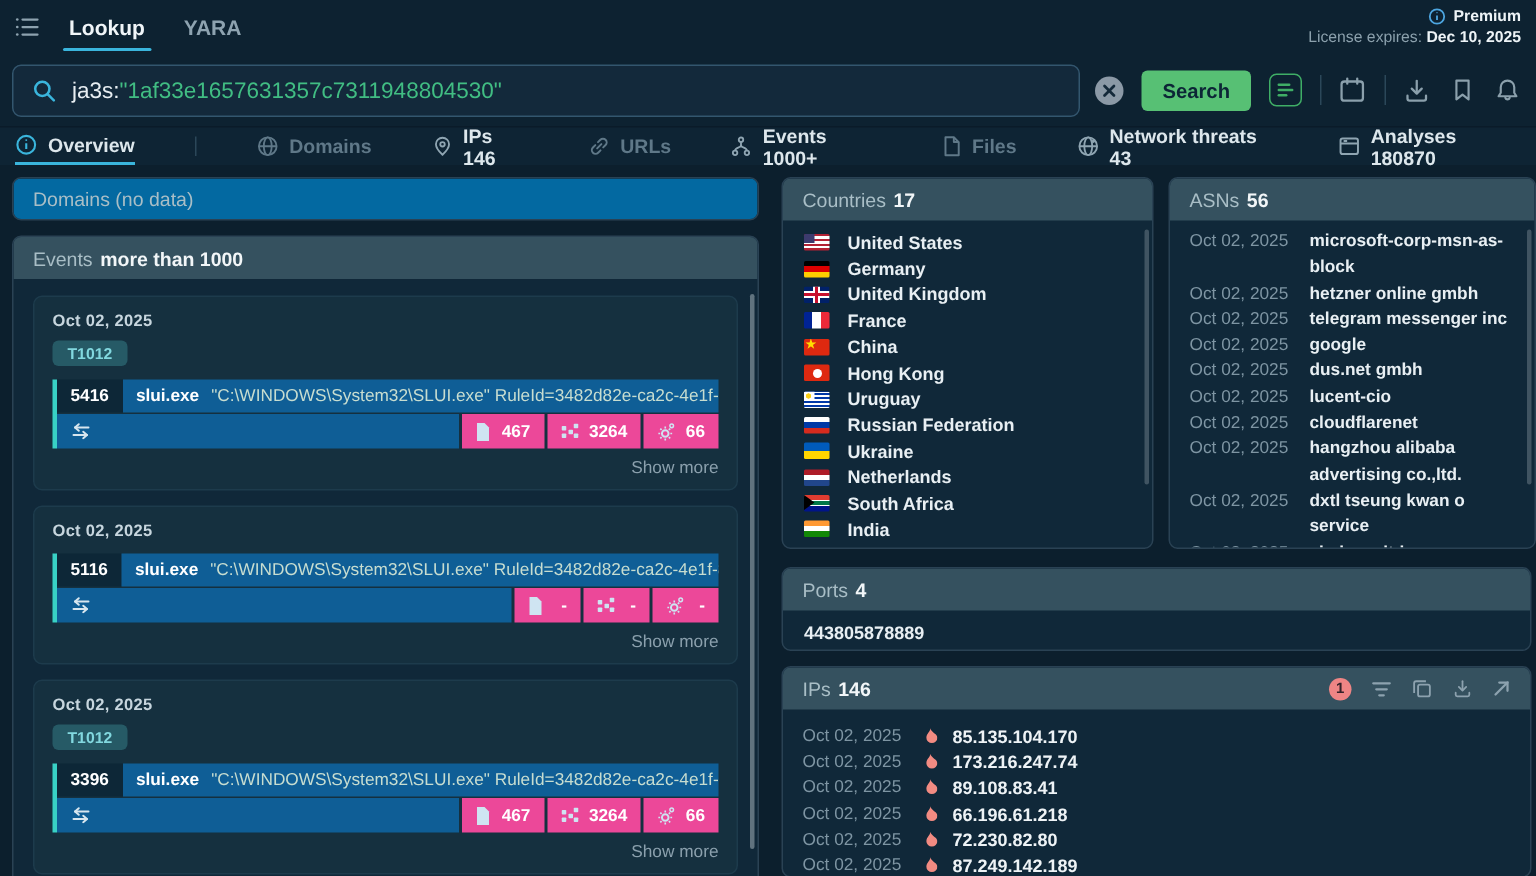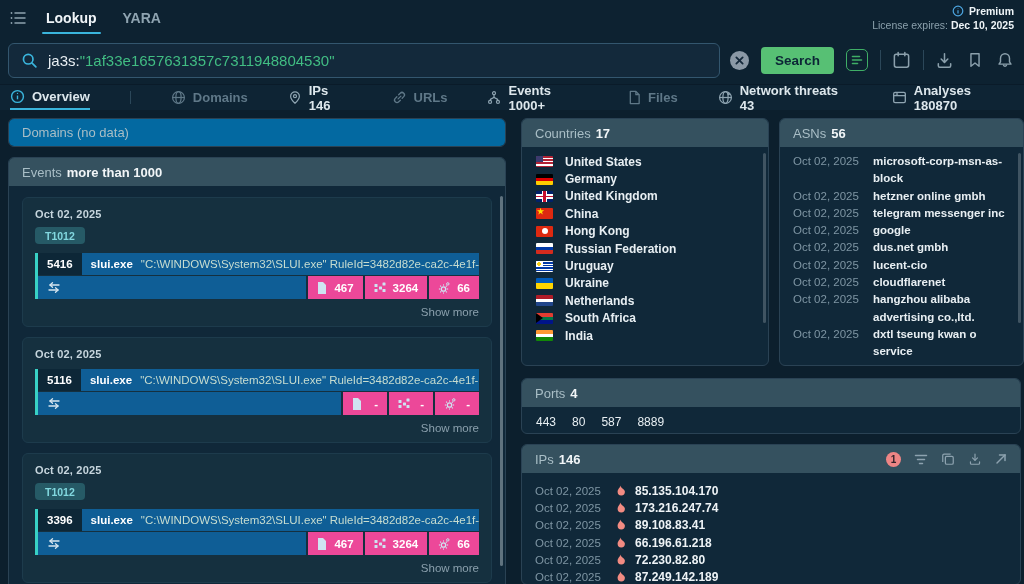--- a/index.html
+++ b/index.html
@@ -119,21 +119,21 @@
                     border-left:7px solid #000; }
   .flag-in { background:linear-gradient(180deg,#f93 0 33%,#fff 33% 66%,#128807 66%); }
 
   .asns-panel { left:779px; top:118px; width:245px; height:248px; }
   .a-row { display:flex; gap:10px; padding-left:13px; padding-right:10px; font-size:11.5px;
            line-height:17.3px; }
   .a-date { color:#7e95a3; width:70px; flex:none; }
   .a-name { color:#e8eff3; font-weight:bold; }
 
   .ports-panel { left:521px; top:378px; width:500px; height:56px; }
-  .ports-row { display:flex; gap:16px; padding:8px 14px; font-size:12px; font-weight:normal; color:#e8eff3;align-items:center; }
+  .ports-row { display:flex; padding:8px 14px; font-size:12px; font-weight:bold; color:#e8eff3;align-items:center; }
 
   .ips-panel { left:521px; top:444px; width:500px; height:141px; }
   .ips-head-icons { margin-left:auto; display:flex; align-items:center; gap:13px; }
   .red-badge { width:15px; height:15px; border-radius:50%; background:#ee8585; color:#34222a;
                font-size:10px; font-weight:bold; display:flex; align-items:center; justify-content:center; }
   .hicon { display:flex; color:#8da2af; cursor:pointer; background:none; border:none; padding:0; }
   .ip-row { display:flex; align-items:center; gap:9px; padding-left:13px; height:17.3px; font-size:11.5px; }
   .ip-date { color:#7e95a3; width:70px; flex:none; }
   .ip-flame { display:flex; width:12px; justify-content:center; }
   .ip-val { color:#eef3f6; font-weight:bold; font-size:12px; }
@@ -493,34 +493,38 @@
         </div>
         <div class="c-row">
           <span class="flag flag-de"></span>
           <span class="c-name">Germany</span>
         </div>
         <div class="c-row">
           <span class="flag flag-gb"></span>
           <span class="c-name">United Kingdom</span>
         </div>
         <div class="c-row">
+          <span class="flag flag-fr"></span>
+          <span class="c-name">France</span>
+        </div>
+        <div class="c-row">
           <span class="flag flag-cn"></span>
           <span class="c-name">China</span>
         </div>
         <div class="c-row">
           <span class="flag flag-hk"></span>
           <span class="c-name">Hong Kong</span>
         </div>
         <div class="c-row">
+          <span class="flag flag-uy"></span>
+          <span class="c-name">Uruguay</span>
+        </div>
+        <div class="c-row">
           <span class="flag flag-ru"></span>
           <span class="c-name">Russian Federation</span>
-        </div>
-        <div class="c-row">
-          <span class="flag flag-uy"></span>
-          <span class="c-name">Uruguay</span>
         </div>
         <div class="c-row">
           <span class="flag flag-ua"></span>
           <span class="c-name">Ukraine</span>
         </div>
         <div class="c-row">
           <span class="flag flag-nl"></span>
           <span class="c-name">Netherlands</span>
         </div>
         <div class="c-row">

